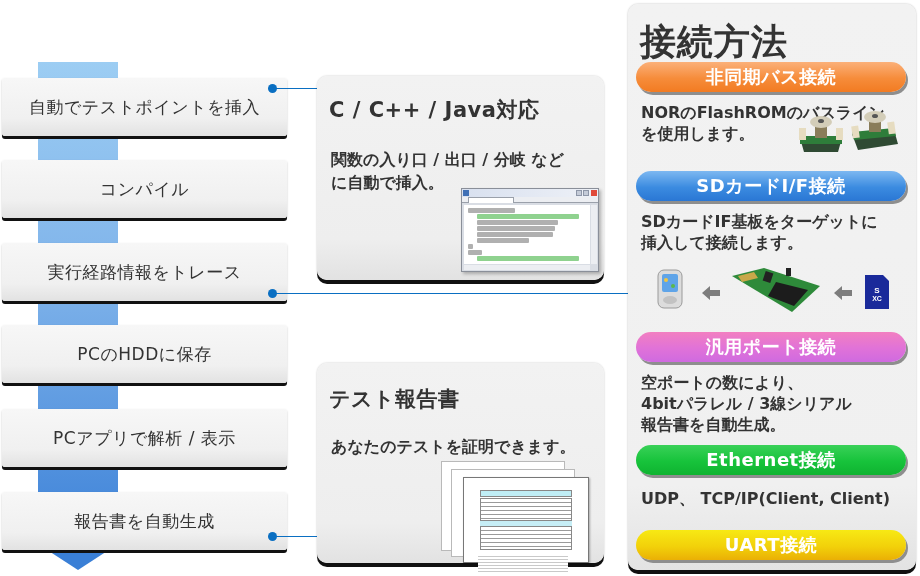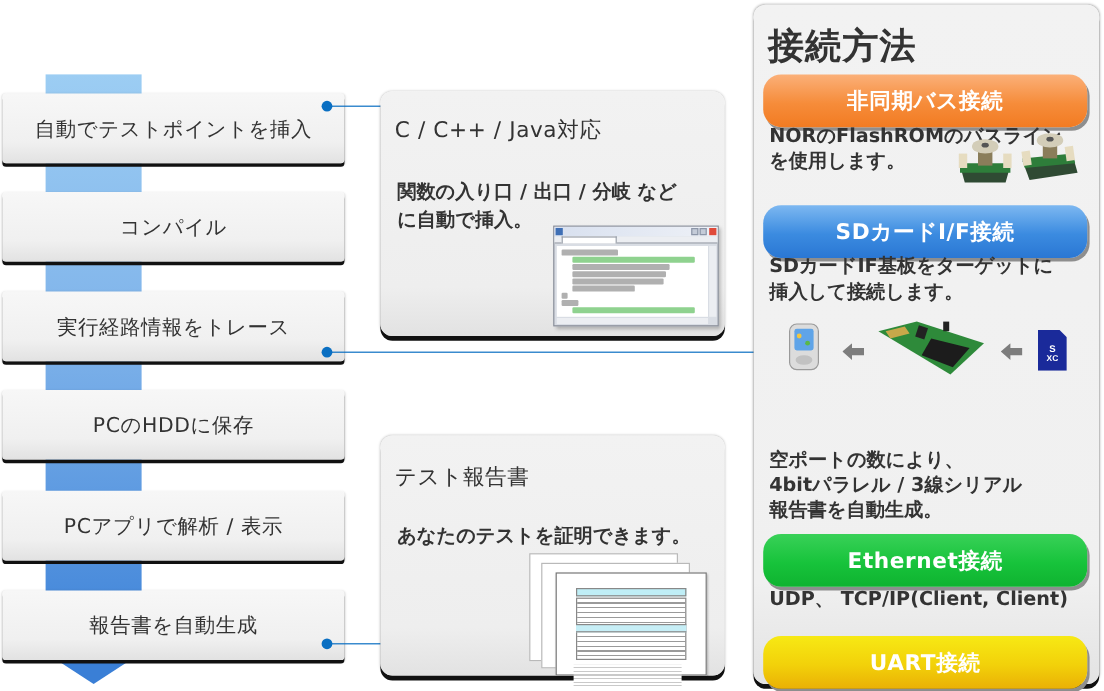--- a/index.html
+++ b/index.html
@@ -28,21 +28,21 @@
   }
   .line-h { position: absolute; height: 1px; background: #0a6fc2; }
 
   
   .card {
     position: absolute; left: 317px; width: 287px;
     background: linear-gradient(to bottom, #f2f2f2 0%, #eeeeee 80%, #e2e2e2 100%);
     border-radius: 10px;
     box-shadow: 0 4px 0 #111111, 0 0 2px rgba(0,0,0,0.25);
   }
-  .card-title { position: absolute; left: 12px; font-size: 18px; font-weight: normal; color: #333333; letter-spacing: 0.5px; }
+  .card-title { position: absolute; left: 12px; font-size: 21px; font-weight: bold; color: #333333; letter-spacing: 0.5px; }
   .card-text { position: absolute; left: 14px; font-size: 16px; line-height: 23px; color: #333333; font-weight: bold; }
 
   
   .codewin {
     position: absolute; left: 144px; top: 112px; width: 138px; height: 84px;
     background: #d9dde4; border: 1px solid #8a8f99; box-shadow: 2px 2px 3px rgba(0,0,0,0.25);
   }
   .codewin .tbar { height: 8px; background: linear-gradient(to right, #d8e0ef, #eef1f7); position: relative; }
   .codewin .tbar .ico { position: absolute; left: 1px; top: 1px; width: 6px; height: 6px; background: #3f6fb5; }
   .codewin .tbar .cls { position: absolute; right: 1px; top: 1px; width: 6px; height: 6px; background: #e04a3a; }
@@ -64,23 +64,23 @@
   .rep-notes { position: absolute; left: 14px; top: 76px; width: 90px; height: 20px;
     background: repeating-linear-gradient(to bottom, #ffffff 0px, #ffffff 2px, #c9c9c9 2px, #c9c9c9 3px); }
 
   
   .panel {
     position: absolute; left: 628px; top: 4px; width: 288px; height: 566px;
     background: linear-gradient(to bottom, #f2f2f2 0%, #f0f0f0 85%, #e3e3e3 100%);
     border-radius: 10px;
     box-shadow: 0 4px 0 #111111, 0 0 2px rgba(0,0,0,0.3);
   }
-  .panel-title { position: absolute; left: 12px; top: 14px; font-size: 30px; font-weight: bold; color: #333333; letter-spacing: 1px; }
+  .panel-title { position: absolute; left: 12px; top: 14px; font-size: 36px; font-weight: bold; color: #333333; letter-spacing: 1px; }
   .pill {
-    position: absolute; left: 8px; width: 270px; height: 44px; border-radius: 15px;
+    position: absolute; left: 8px; width: 270px; height: 30px; border-radius: 15px;
     display: flex; align-items: center; justify-content: center;
     color: #ffffff; font-size: 18px; font-weight: bold; letter-spacing: 0.5px;
     box-shadow: 2px 3px 0 #8e8e8e;
   }
   .pill-orange { background: linear-gradient(to bottom, #fbb079 0%, #f68c3a 55%, #f27b22 100%); }
   .pill-blue   { background: linear-gradient(to bottom, #7db8f1 0%, #3b8be0 55%, #2a77d4 100%); }
   .pill-pink   { background: linear-gradient(to bottom, #f27fc1 0%, #e072d8 55%, #cf6ae0 100%); }
   .pill-green  { background: linear-gradient(to bottom, #39d158 0%, #17c33b 55%, #0fb330 100%); }
   .pill-yellow { background: linear-gradient(to bottom, #f7e914 0%, #f2d10a 55%, #eab005 100%); }
   .ptext { position: absolute; left: 13px; font-size: 16px; line-height: 21px; font-weight: bold; color: #333333; }
@@ -231,20 +231,23 @@
   </svg>
   <svg class="gray-arrow" style="left:206px; top:282px;" viewBox="0 0 18 14">
     <polygon points="0,7 8,0 8,4 18,4 18,10 8,10 8,14" fill="#7d7d7d"></polygon>
   </svg>
   <svg class="sdcard" style="left:237px; top:271px;" width="24" height="34" viewBox="0 0 24 34">
     <polygon points="0,0 18,0 24,6 24,34 0,34" fill="#1a2a9a"></polygon>
     <text x="12" y="18" font-size="8" font-weight="bold" fill="#ffffff" text-anchor="middle" font-family="Liberation Sans, sans-serif">S</text>
     <text x="12" y="26" font-size="7" font-weight="bold" fill="#ffffff" text-anchor="middle" font-family="Liberation Sans, sans-serif">XC</text>
   </svg>
 
+  <div class="pill pill-pink" style="top:328px;">
+      <span>汎用ポート接続</span>
+    </div>
   <div class="ptext" style="top:368px;">空ポートの数により、</div>
   <div class="ptext" style="top:389px;">4bitパラレル / 3線シリアル</div>
   <div class="ptext" style="top:410px;">報告書を自動生成。</div>
 
   <div class="pill pill-green" style="top:441px;">
       <span>Ethernet接続</span>
     </div>
   <div class="ptext" style="top:484px;">UDP、 TCP/IP(Client, Client)</div>
 
   <div class="pill pill-yellow" style="top:526px;">

